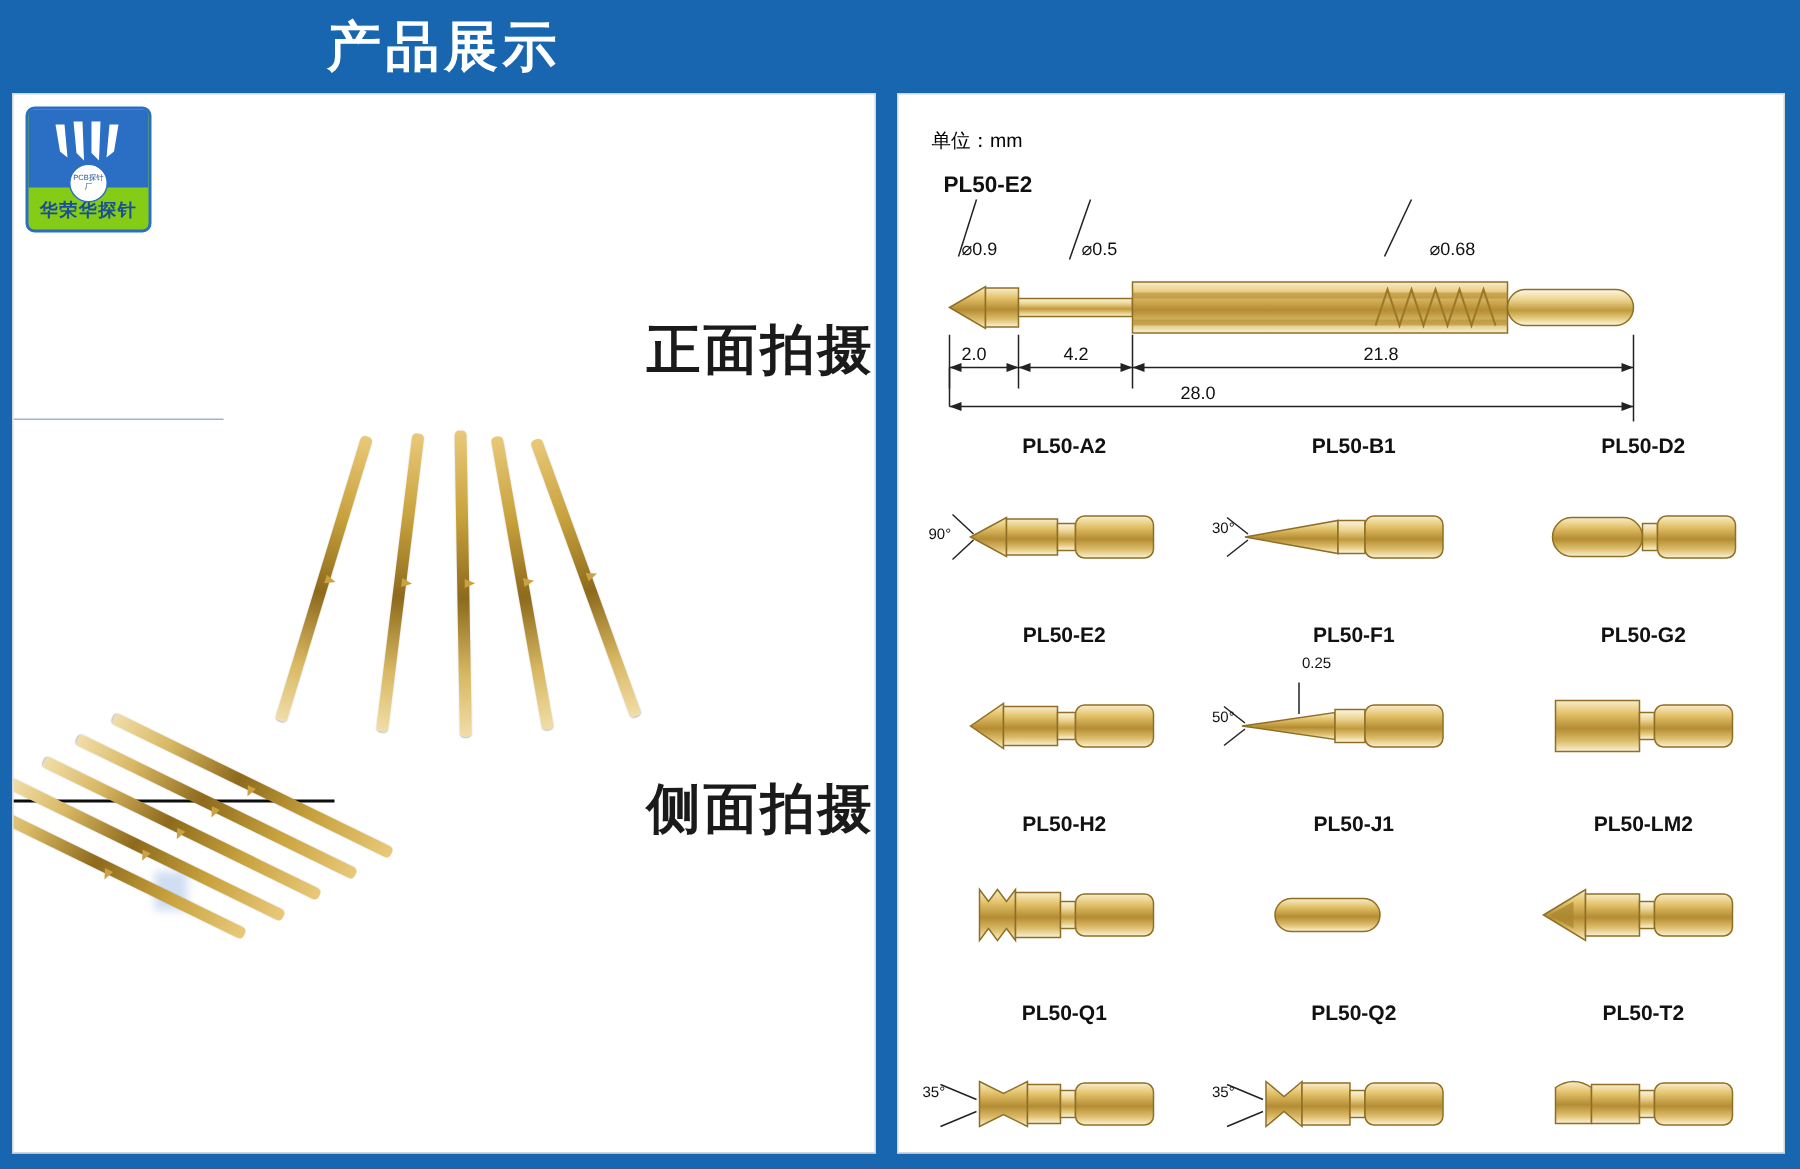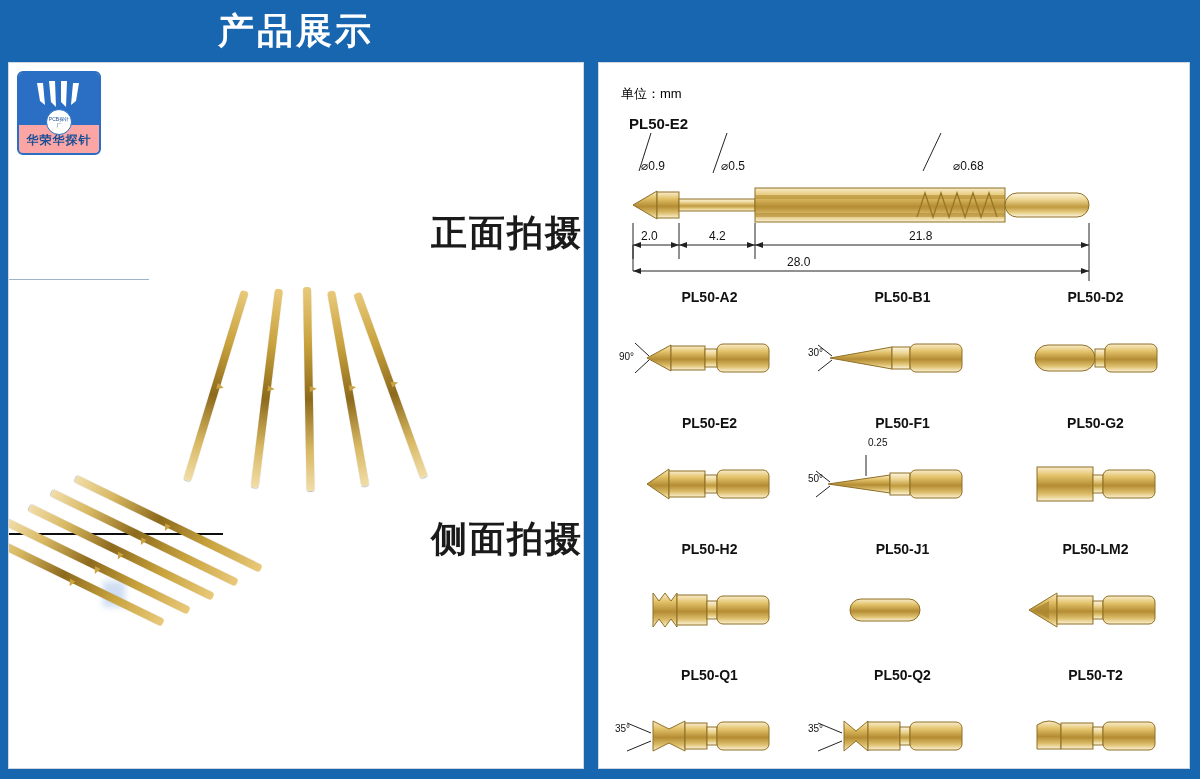--- a/index.html
+++ b/index.html
@@ -23,21 +23,21 @@
   .panel{
     position:absolute;left:8px;right:8px;top:62px;bottom:10px;
     background:#ffffff;border:1px solid #cfd7e0;box-sizing:border-box;
     overflow:hidden;
   }
   .col-right .panel{left:6px;right:10px;}
 
   
   .logo{
     position:absolute;left:8px;top:8px;width:84px;height:84px;
-    border:2px solid #2a6fc4;border-radius:6px;background:#fca5a5;
+    border:2px solid #2a6fc4;border-radius:6px;background:#84cc16;
     box-sizing:border-box;overflow:hidden;
   }
   .logo-top{height:52px;background:#2a6fc4;position:relative;}
   .logo-text{
     font-size:12px;color:#1a4f96;text-align:center;line-height:30px;
     font-weight:bold;letter-spacing:1px;
   }
   .logo-badge{
     position:absolute;left:50%;top:36px;transform:translateX(-50%);
     width:24px;height:24px;border-radius:50%;background:#ffffff;

